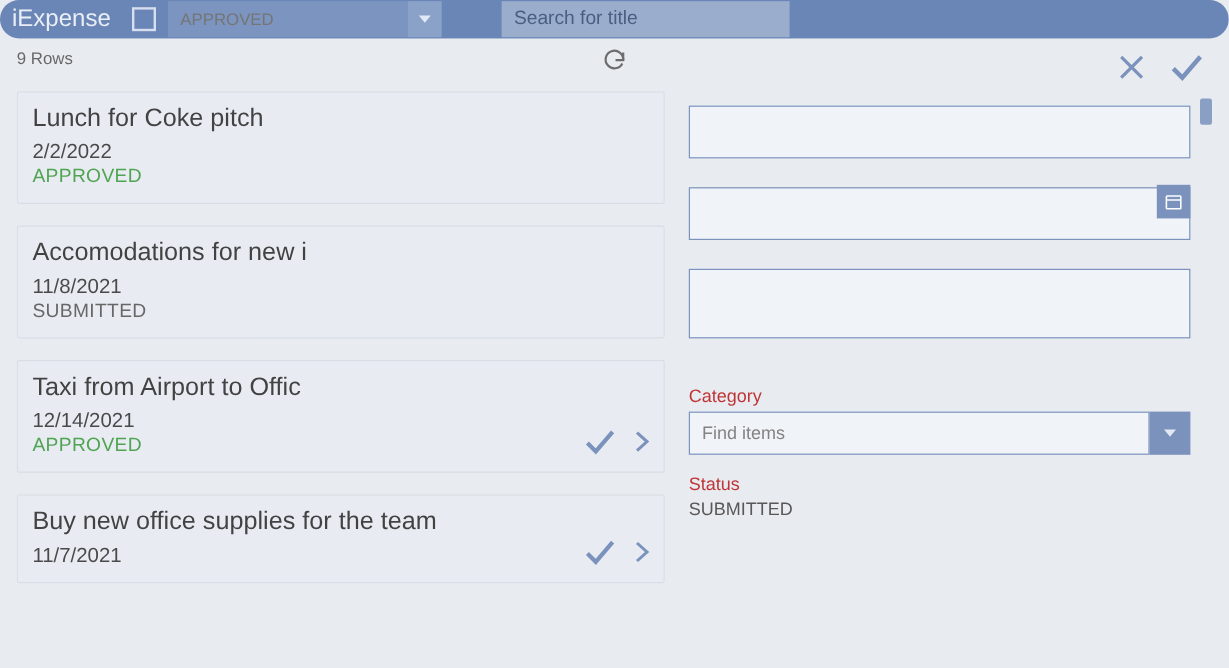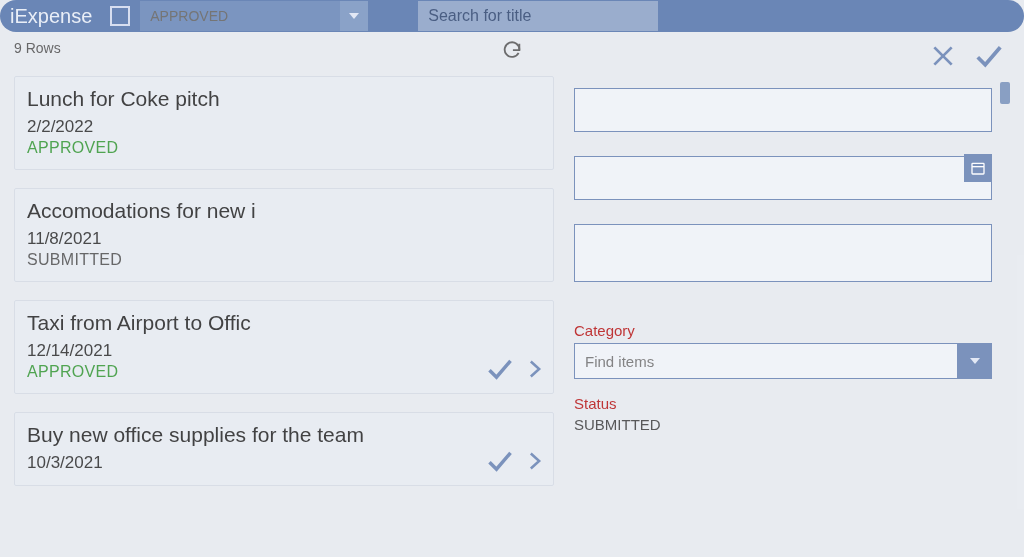--- a/index.html
+++ b/index.html
@@ -200,21 +200,21 @@
                 <polyline points="3,13 9,19 21,5"></polyline>
               </svg></span>
           <span><svg width="20" height="28" viewBox="0 0 24 24">
                 <polyline points="7,3 17,12 7,21"></polyline>
               </svg></span>
         </div>
       </div>
 
       <div class="expense-card" style="margin-bottom:0;">
         <div class="expense-title">Buy new office supplies for the team</div>
-        <div class="expense-date">10/3/2021</div>
+        <div class="expense-date">11/7/2021</div>
         <div class="card-actions">
           <span><svg width="34" height="28" viewBox="0 0 24 24">
                 <polyline points="3,13 9,19 21,5"></polyline>
               </svg></span>
           <span><svg width="20" height="28" viewBox="0 0 24 24">
                 <polyline points="7,3 17,12 7,21"></polyline>
               </svg></span>
         </div>
       </div>
 

